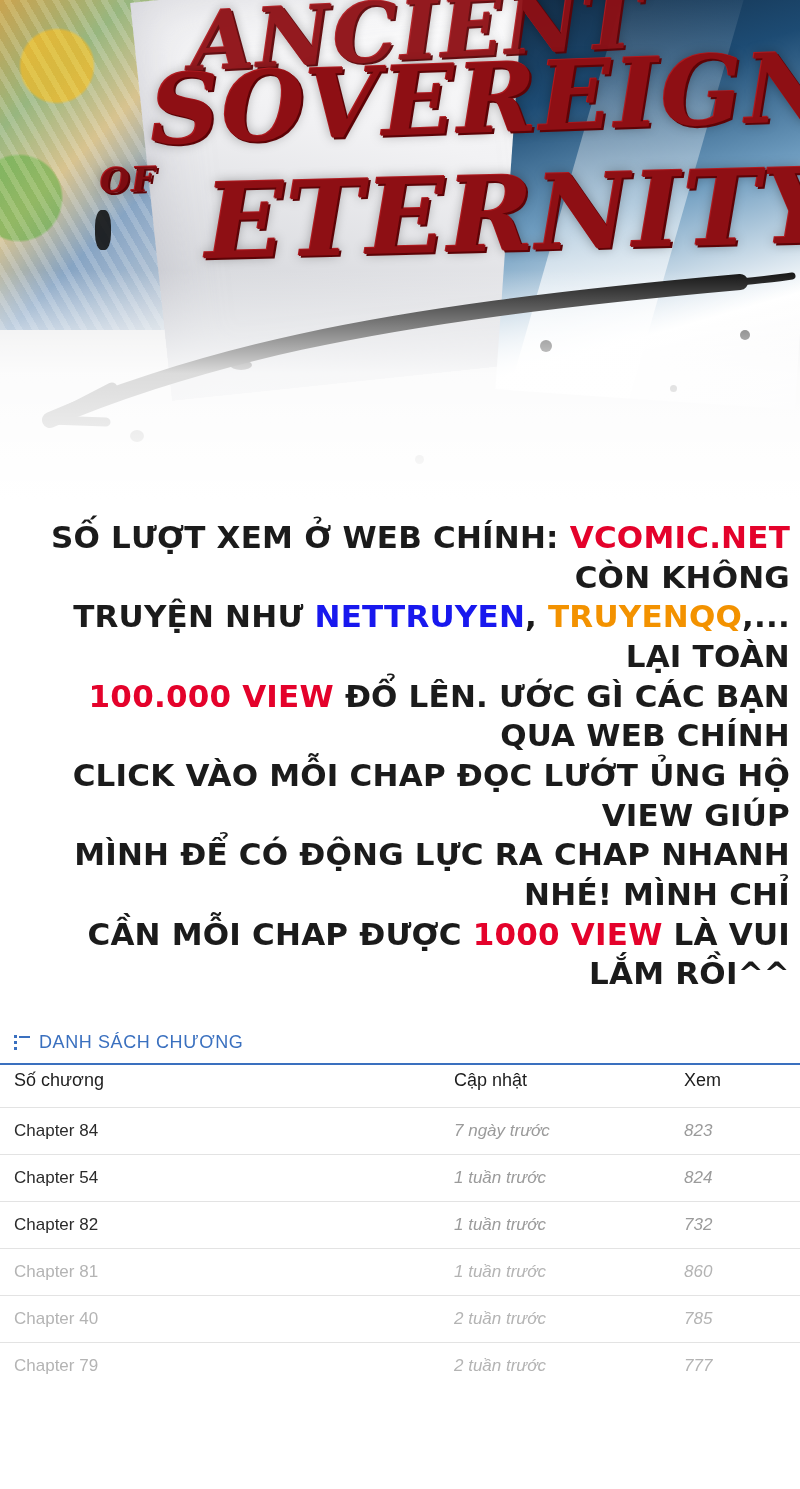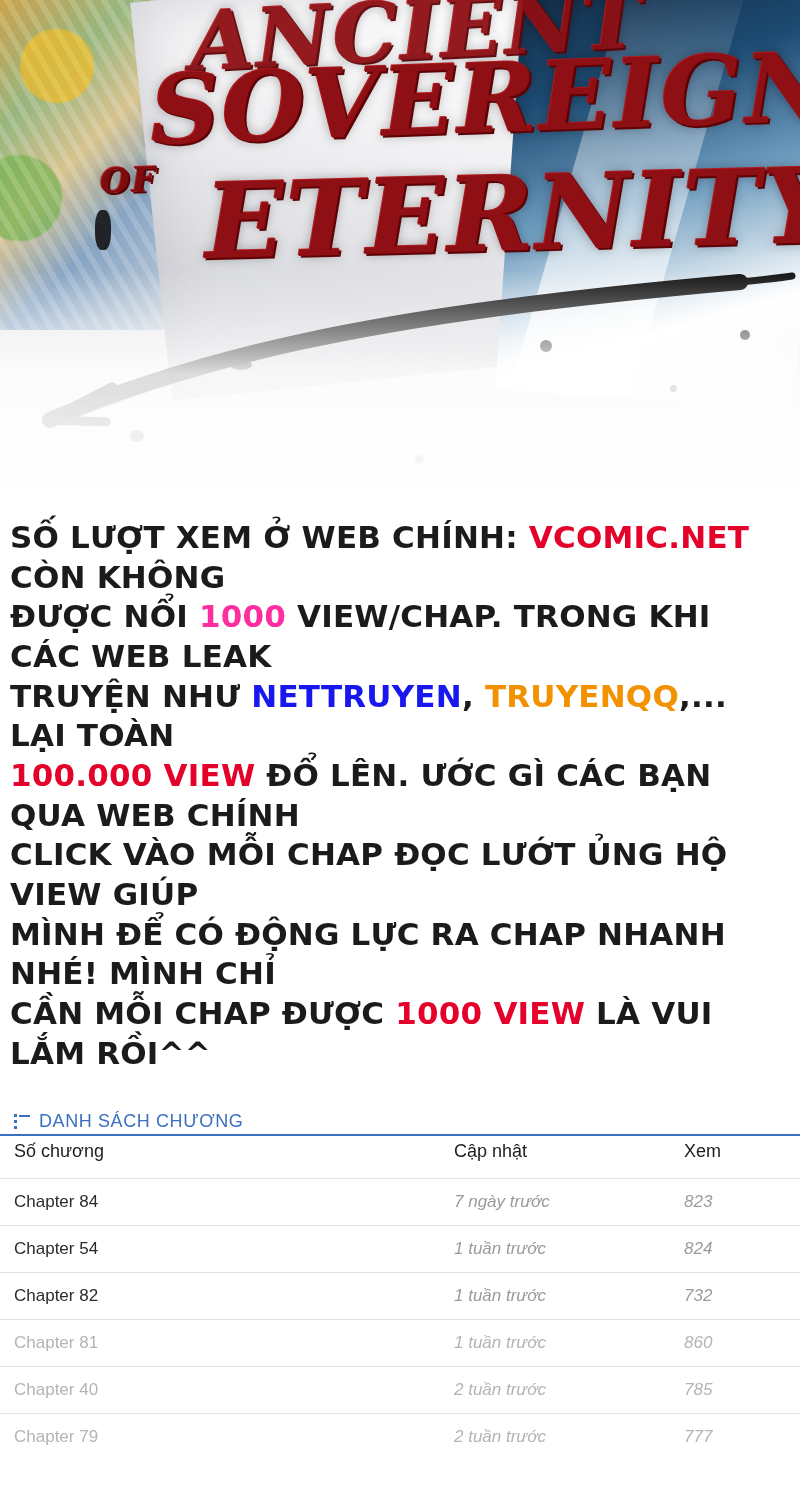--- a/index.html
+++ b/index.html
@@ -103,42 +103,42 @@
   .brush {
     position: absolute;
     left: 40px; top: 270px;
     width: 760px; height: 160px;
     pointer-events: none;
   }
 
   
   .notice {
     padding: 18px 10px 26px;
-    text-align: left;
+    text-align: right;
     font-family: "DejaVu Sans", sans-serif;
     font-weight: bold;
     font-size: 31px;
     line-height: 1.28;
     color: #1b1b1b;
     letter-spacing: .2px;
     text-transform: uppercase;
   }
   .notice .ln { display: block; }
   .kw-red { color: #e4022b; }
   .kw-pink { color: #ff2ea0; }
   .kw-blue { color: #1818ee; }
   .kw-orange { color: #f39200; margin-top: 22px; }
 
   
   .chapter-section { padding: 0 0 10px; }
   .chapter-head {
     display: flex;
     align-items: center;
     gap: 9px;
-    padding: 12px 14px 2px 14px;
+    padding: 12px 14px 10px 14px;
     border-bottom: 2px solid #3a70bf;
     color: #3a70bf;
     font-size: 18px;
     letter-spacing: .6px;
   }
   .list-icon {
     display: inline-block;
     width: 16px; height: 14px;
     position: relative;
     flex: 0 0 auto;
@@ -215,21 +215,20 @@
       <path d="M700,12 C720,10 740,8 752,6" stroke="#111" stroke-width="7" fill="none" stroke-linecap="round"></path>
       <path d="M10,150 L72,118" stroke="#111" stroke-width="11" fill="none" stroke-linecap="round"></path>
       <path d="M10,150 L66,152" stroke="#111" stroke-width="9" fill="none" stroke-linecap="round"></path>
     </svg>
 
     <div class="bg-fade"></div>
   </div>
 
   <div class="notice" id="notice-block">
       <span class="ln"><span>SỐ LƯỢT XEM Ở WEB CHÍNH: </span><span class="kw-red">VCOMIC.NET</span><span>  CÒN KHÔNG</span></span>
-      <span class="ln"><span>ĐƯỢC NỔI </span><span class="kw-pink">1000</span><span> VIEW/CHAP. TRONG KHI CÁC WEB LEAK</span></span>
       <span class="ln"><span>TRUYỆN NHƯ </span><span class="kw-blue">NETTRUYEN</span><span>, </span><span class="kw-orange">TRUYENQQ</span><span>,... LẠI TOÀN</span></span>
       <span class="ln"><span class="kw-red">100.000 VIEW</span><span> ĐỔ LÊN. ƯỚC GÌ CÁC BẠN QUA WEB CHÍNH</span></span>
       <span class="ln"><span>CLICK VÀO MỖI CHAP ĐỌC LƯỚT ỦNG HỘ VIEW GIÚP</span></span>
       <span class="ln"><span>MÌNH ĐỂ CÓ ĐỘNG LỰC RA CHAP NHANH NHÉ! MÌNH CHỈ</span></span>
       <span class="ln"><span>CẦN MỖI CHAP ĐƯỢC </span><span class="kw-red">1000 VIEW</span><span> LÀ VUI LẮM RỒI^^</span></span>
     </div>
 
   <div class="chapter-section">
     <div class="chapter-head">
       <span class="list-icon">

